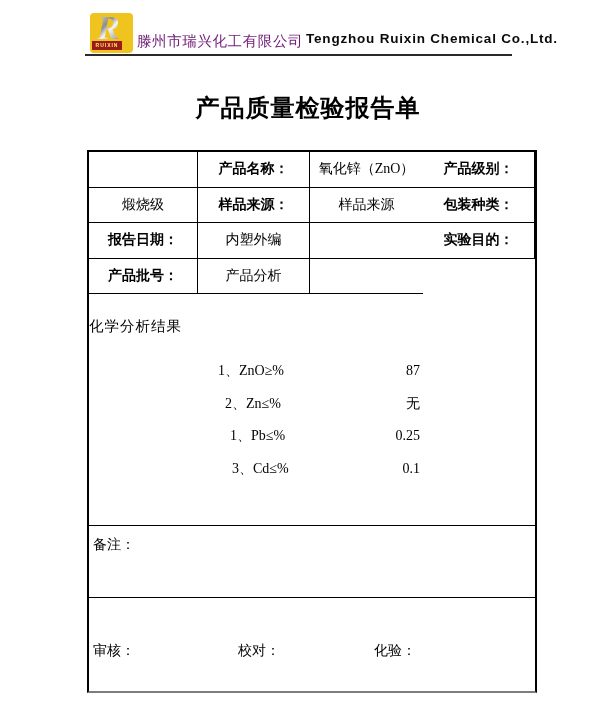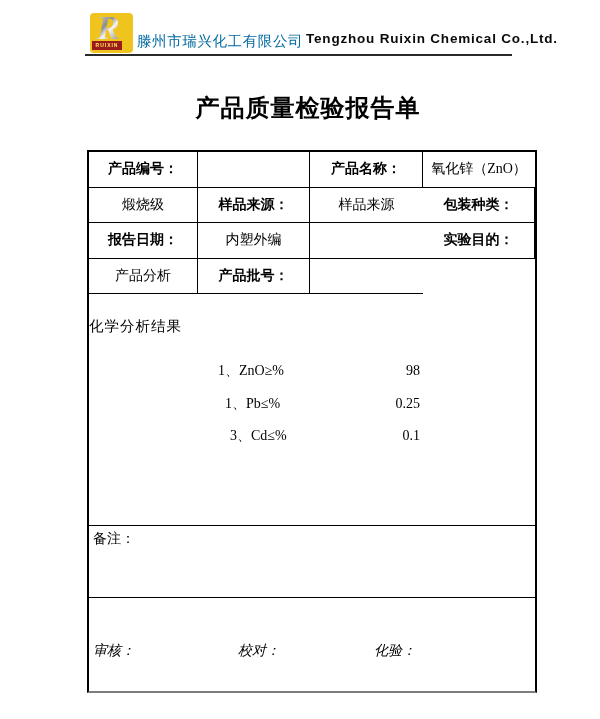--- a/index.html
+++ b/index.html
@@ -12,21 +12,21 @@
         border-radius:4px;overflow:hidden;}
   .logo-r{position:absolute;left:7px;top:-4px;font-family:"Liberation Serif",serif;
           font-style:italic;font-weight:bold;font-size:34px;line-height:38px;
           background:linear-gradient(135deg,#efefef 0%,#8d8d8d 40%,#f4f4f4 55%,#6e6e6e 100%);
           -webkit-background-clip:text;background-clip:text;color:transparent;
           text-shadow:0 0 0 rgba(0,0,0,0);}
   .logo-band{position:absolute;left:2px;bottom:3px;width:30px;height:9px;background:#9B1A1A;
              color:#FFE95C;font-family:"Liberation Sans",sans-serif;font-weight:bold;
              font-size:5px;line-height:9px;text-align:center;letter-spacing:1px;}
   .co-cn{position:absolute;left:137px;top:32px;font-size:14.5px;letter-spacing:0.6px;
-         color:#0369a1;}
+         color:#701a75;}
   .co-en{position:absolute;left:286px;top:31px;font-family:"Liberation Sans",sans-serif;
          font-weight:bold;font-size:13.5px;letter-spacing:0.8px;color:#0a0a0a;margin-left:20px;}
   .head-rule{position:absolute;left:85px;top:54px;width:427px;height:2.4px;background:#2a2a2a;}
 
   
   .title{position:absolute;left:0;top:84px;width:600px;margin:8px;text-align:center;
          font-family:Liberation Sans, sans-serif;font-weight:bold;
          font-size:24px;letter-spacing:1px;color:#000;}
 
   
@@ -45,23 +45,23 @@
   .a-title{padding-top:23px;text-align:left;font-size:14.5px;letter-spacing:1px;}
   .a-rows{margin-top:19px;}
   .a-row{position:relative;height:32.5px;display:flex;align-items:center;font-size:14px;text-decoration:underline;}
   .a-label{position:absolute;left:129px;white-space:nowrap;}
   .a-row:nth-child(2) .a-label{left:136px;}
   .a-row:nth-child(3) .a-label{left:141px;}
   .a-row:nth-child(4) .a-label{left:143px;}
   .a-value{position:absolute;right:115px;white-space:nowrap;}
 
   .remarks{position:relative;height:72px;box-sizing:border-box;border-bottom:1.5px solid #000;}
-  .remarks-label{position:absolute;left:4px;top:4px;font-size:14px;}
+  .remarks-label{position:absolute;left:4px;top:10px;font-size:14px;}
 
-  .sign{position:relative;flex:1;font-style:italic;}
+  .sign{position:relative;flex:1;}
   .sign-label{position:absolute;top:44px;font-size:14px;white-space:nowrap;}
   .sign-label.s0{left:4px;}
   .sign-label.s1{left:149px;}
   .sign-label.s2{left:285px;}
 </style>
 </head>
 <body>
 
 <div class="page">
 
@@ -73,46 +73,50 @@
     <span class="co-cn">滕州市瑞兴化工有限公司</span>
     <span class="co-en">Tengzhou Ruixin Chemical Co.,Ltd.</span>
     <div class="head-rule"></div>
   </div>
 
   <h1 class="title">产品质量检验报告单</h1>
 
   <div class="sheet">
 
     <div class="info-grid">
-      <div class="cell lbl vline">产品编号：</div>
       <div class="cell val vline"></div>
       <div class="cell lbl vline">产品名称：</div>
       <div class="cell val">氧化锌（ZnO）</div>
 
+      <div class="cell lbl vline">产品级别：</div>
       <div class="cell val vline">煅烧级</div>
       <div class="cell lbl vline">样品来源：</div>
       <div class="cell val">样品来源</div>
 
       <div class="cell lbl vline">包装种类：</div>
       <div class="cell lbl vline">报告日期：</div>
       <div class="cell val vline">内塑外编</div>
       <div class="cell val"></div>
 
       <div class="cell lbl vline">实验目的：</div>
+      <div class="cell lbl vline">产品批号：</div>
       <div class="cell val vline">产品分析</div>
-      <div class="cell lbl vline">产品批号：</div>
       <div class="cell val"></div>
     </div>
 
     <div class="analysis">
       <div class="a-title">化学分析结果</div>
       <div class="a-rows">
         <div class="a-row">
           <span class="a-label">1、ZnO≥%</span>
-          <span class="a-value">98</span>
+          <span class="a-value">87</span>
+        </div>
+        <div class="a-row">
+          <span class="a-label">2、Zn≤%</span>
+          <span class="a-value">无</span>
         </div>
         <div class="a-row">
           <span class="a-label">1、Pb≤%</span>
           <span class="a-value">0.25</span>
         </div>
         <div class="a-row">
           <span class="a-label">3、Cd≤%</span>
           <span class="a-value">0.1</span>
         </div>
       </div>

